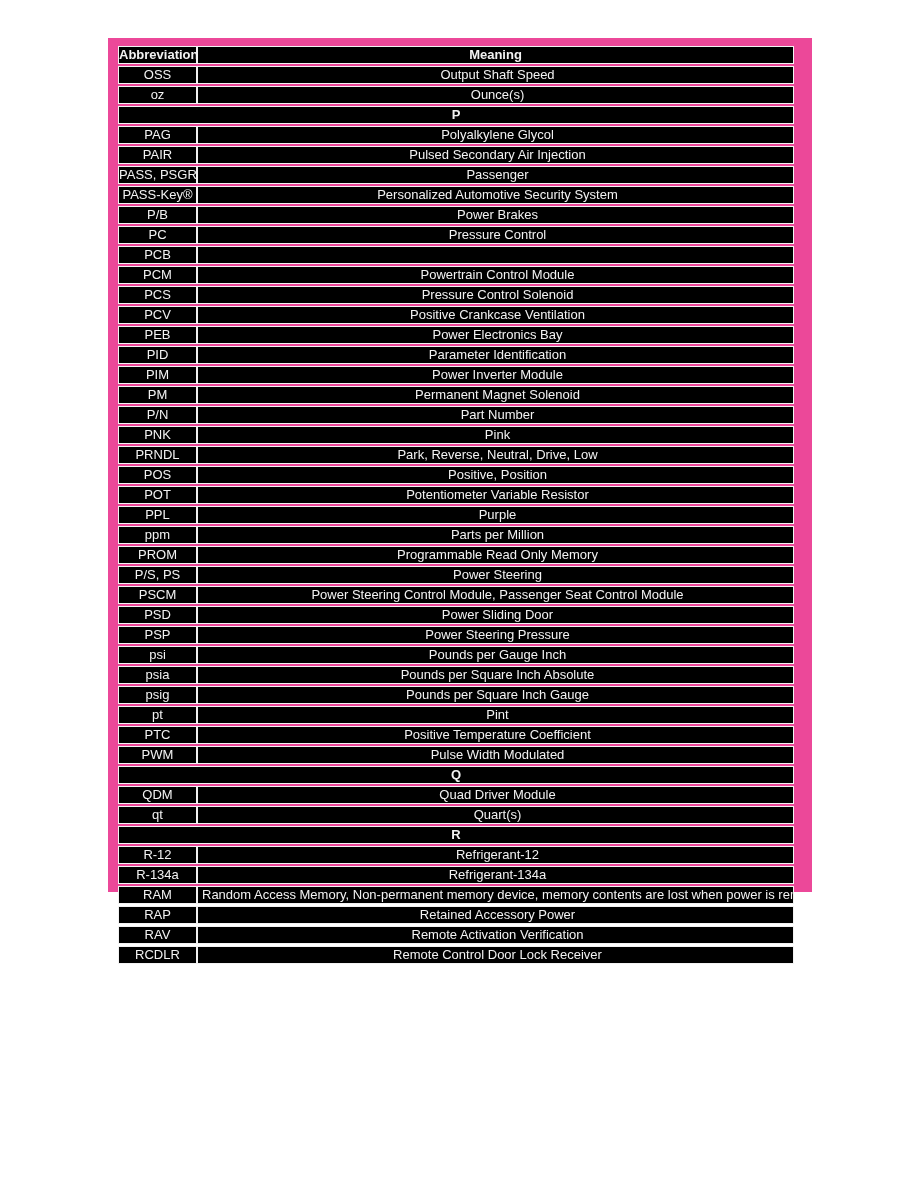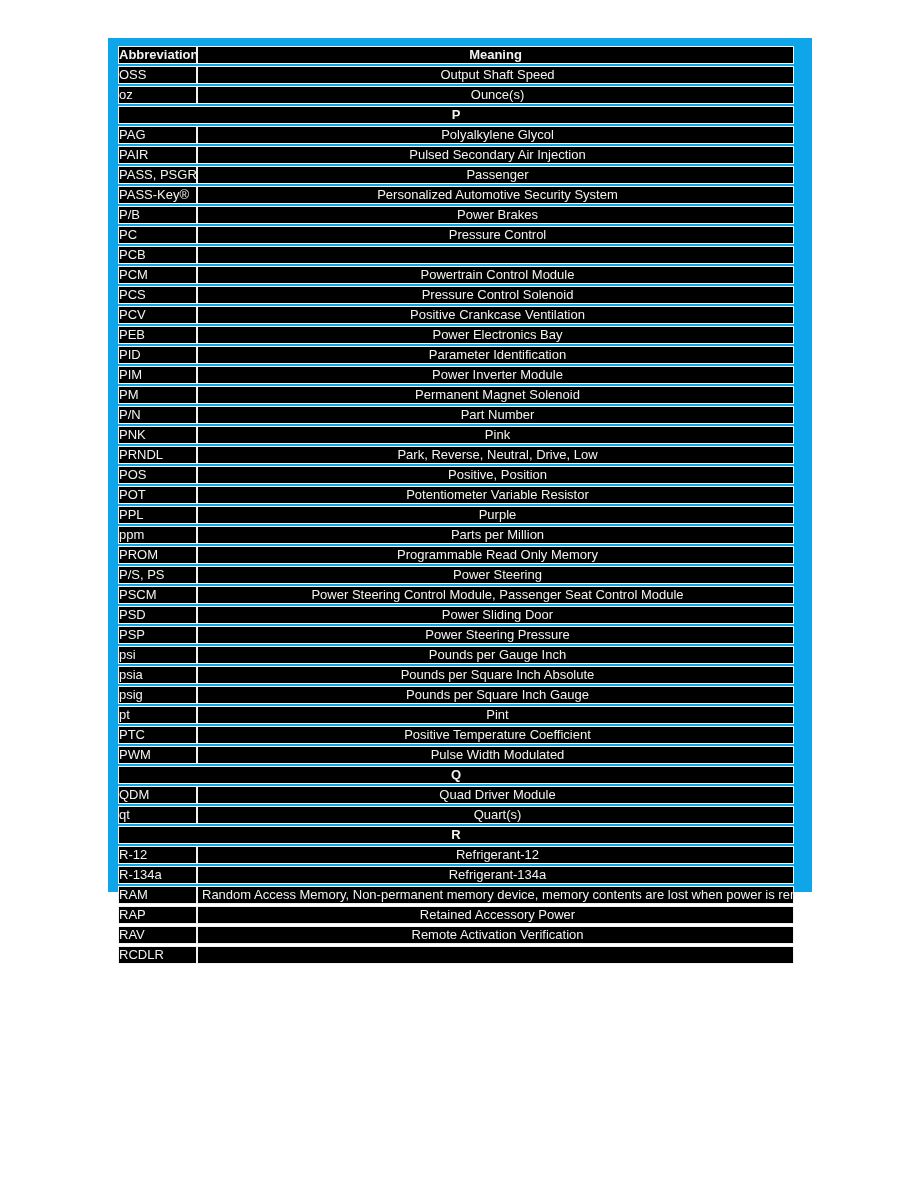--- a/index.html
+++ b/index.html
@@ -12,21 +12,21 @@
     background: #ffffff;
     position: relative;
     font-family: "Liberation Sans", sans-serif;
   }
   .table-block {
     position: absolute;
     left: 108px;
     top: 38px;
     width: 704px;
     height: 854px;
-    background: #0ea5e9;
+    background: #ec4899;
     box-sizing: border-box;
     padding: 8px 18px 4px 10px;
   }
   .row {
     display: flex;
     box-sizing: border-box;
     height: 18px;
     border: 1px solid #f2f2f2;
     margin-bottom: 2px;
     color: #f2f2f2;
@@ -35,20 +35,21 @@
     background: #000000;
   }
   .cell {
     box-sizing: border-box;
     overflow: hidden;
     white-space: nowrap;
   }
   .abbr {
     width: 79px;
     border-right: 2px solid #f2f2f2;
+    text-align: center;
     flex: 0 0 auto;
   }
   .meaning {
     flex: 1 1 auto;
     padding-left: 4px;
     text-align: center;
   }
   .row.header .abbr,
   .row.header .meaning {
     font-weight: bold;
@@ -237,15 +238,16 @@
       <div class="row data">
         <div class="cell abbr">RAP</div>
         <div class="cell meaning">Retained Accessory Power</div>
       </div>
       <div class="row data">
         <div class="cell abbr">RAV</div>
         <div class="cell meaning">Remote Activation Verification</div>
       </div>
       <div class="row data">
         <div class="cell abbr">RCDLR</div>
+        <div class="cell meaning">Remote Control Door Lock Receiver</div>
       </div>
     </div>
 </div>
 
 </body></html>

